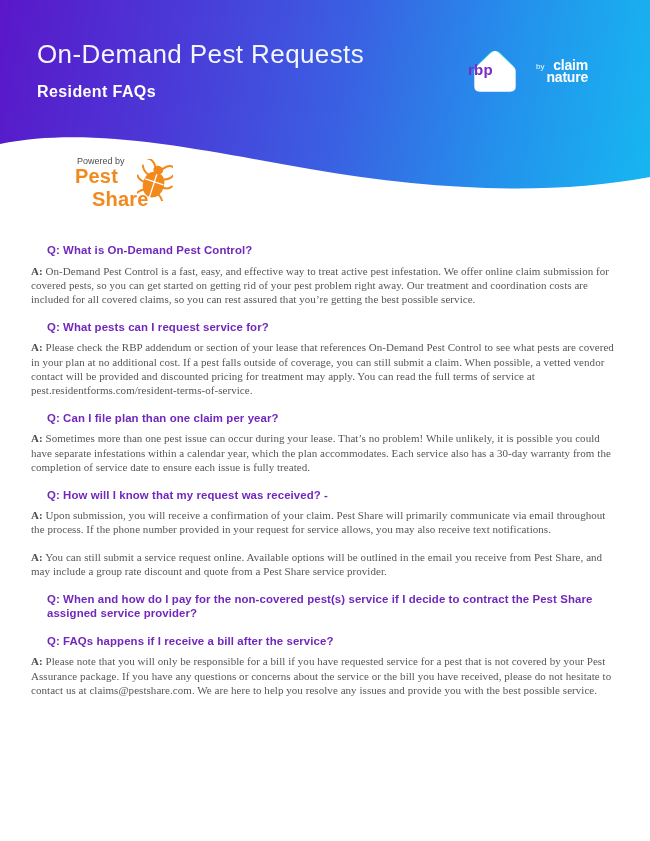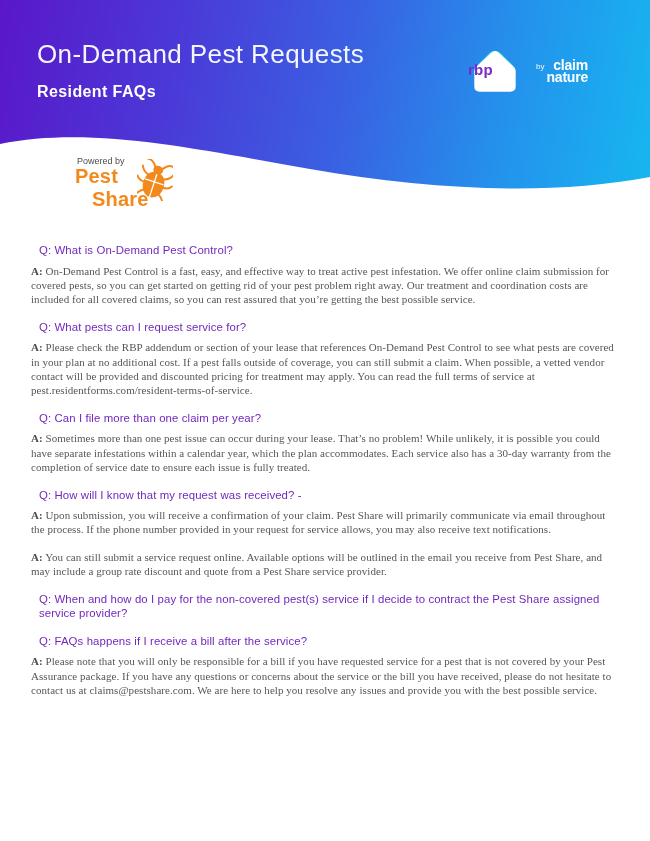--- a/index.html
+++ b/index.html
@@ -41,21 +41,21 @@
   .ps-word1,.ps-word2{font-size:20px;font-weight:700;color:#f2891c;line-height:19px;letter-spacing:0.2px;}
   .ps-word2{margin-left:17px;}
   .tm{font-size:7px;vertical-align:super;color:#f2891c;}
   .bug{position:absolute;left:62px;top:-8px;}
 
   
   .content{padding:10px 30px 0 31px;}
   .faq-item{margin-top:13px;}
   .faq-item:first-child{margin-top:11px;}
   .question{
-    margin:0 0 6px 8px;font-size:11.4px;font-weight:400;color:#7127bd;
+    margin:0 0 6px 16px;font-size:11.4px;font-weight:700;color:#7127bd;
     line-height:14.5px;letter-spacing:0.1px;
   }
   .answer{
     margin:0;font-size:11px;color:#56565c;line-height:14.4px;letter-spacing:0.05px;font-family:Liberation Serif, serif;
   }
   .a-prefix{font-weight:700;color:#4c4c52;}
 </style>
 </head>
 <body>
 
@@ -129,21 +129,21 @@
       <h3 class="question">Q: What is On-Demand Pest Control?</h3>
       <p class="answer"><b class="a-prefix">A:</b> <span>On-Demand Pest Control is a fast, easy, and effective way to treat active pest infestation. We offer online claim submission for covered pests, so you can get started on getting rid of your pest problem right away. Our treatment and coordination costs are included for all covered claims, so you can rest assured that you’re getting the best possible service.</span></p>
     </div>
 
     <div class="faq-item">
       <h3 class="question">Q: What pests can I request service for?</h3>
       <p class="answer"><b class="a-prefix">A:</b> <span>Please check the RBP addendum or section of your lease that references On-Demand Pest Control to see what pests are covered in your plan at no additional cost. If a pest falls outside of coverage, you can still submit a claim. When possible, a vetted vendor contact will be provided and discounted pricing for treatment may apply. You can read the full terms of service at pest.residentforms.com/resident-terms-of-service.</span></p>
     </div>
 
     <div class="faq-item">
-      <h3 class="question">Q: Can I file more than one claim per year?</h3>
+      <h3 class="question">Q: Can I file plan than one claim per year?</h3>
       <p class="answer"><b class="a-prefix">A:</b> <span>Sometimes more than one pest issue can occur during your lease. That’s no problem! While unlikely, it is possible you could have separate infestations within a calendar year, which the plan accommodates. Each service also has a 30-day warranty from the completion of service date to ensure each issue is fully treated.</span></p>
     </div>
 
     <div class="faq-item">
     </div>
 
     <div class="faq-item">
       <h3 class="question">Q: How will I know that my request was received? -</h3>
       <p class="answer"><b class="a-prefix">A:</b> <span>Upon submission, you will receive a confirmation of your claim. Pest Share will primarily communicate via email throughout the process. If the phone number provided in your request for service allows, you may also receive text notifications.</span></p>
     </div>

